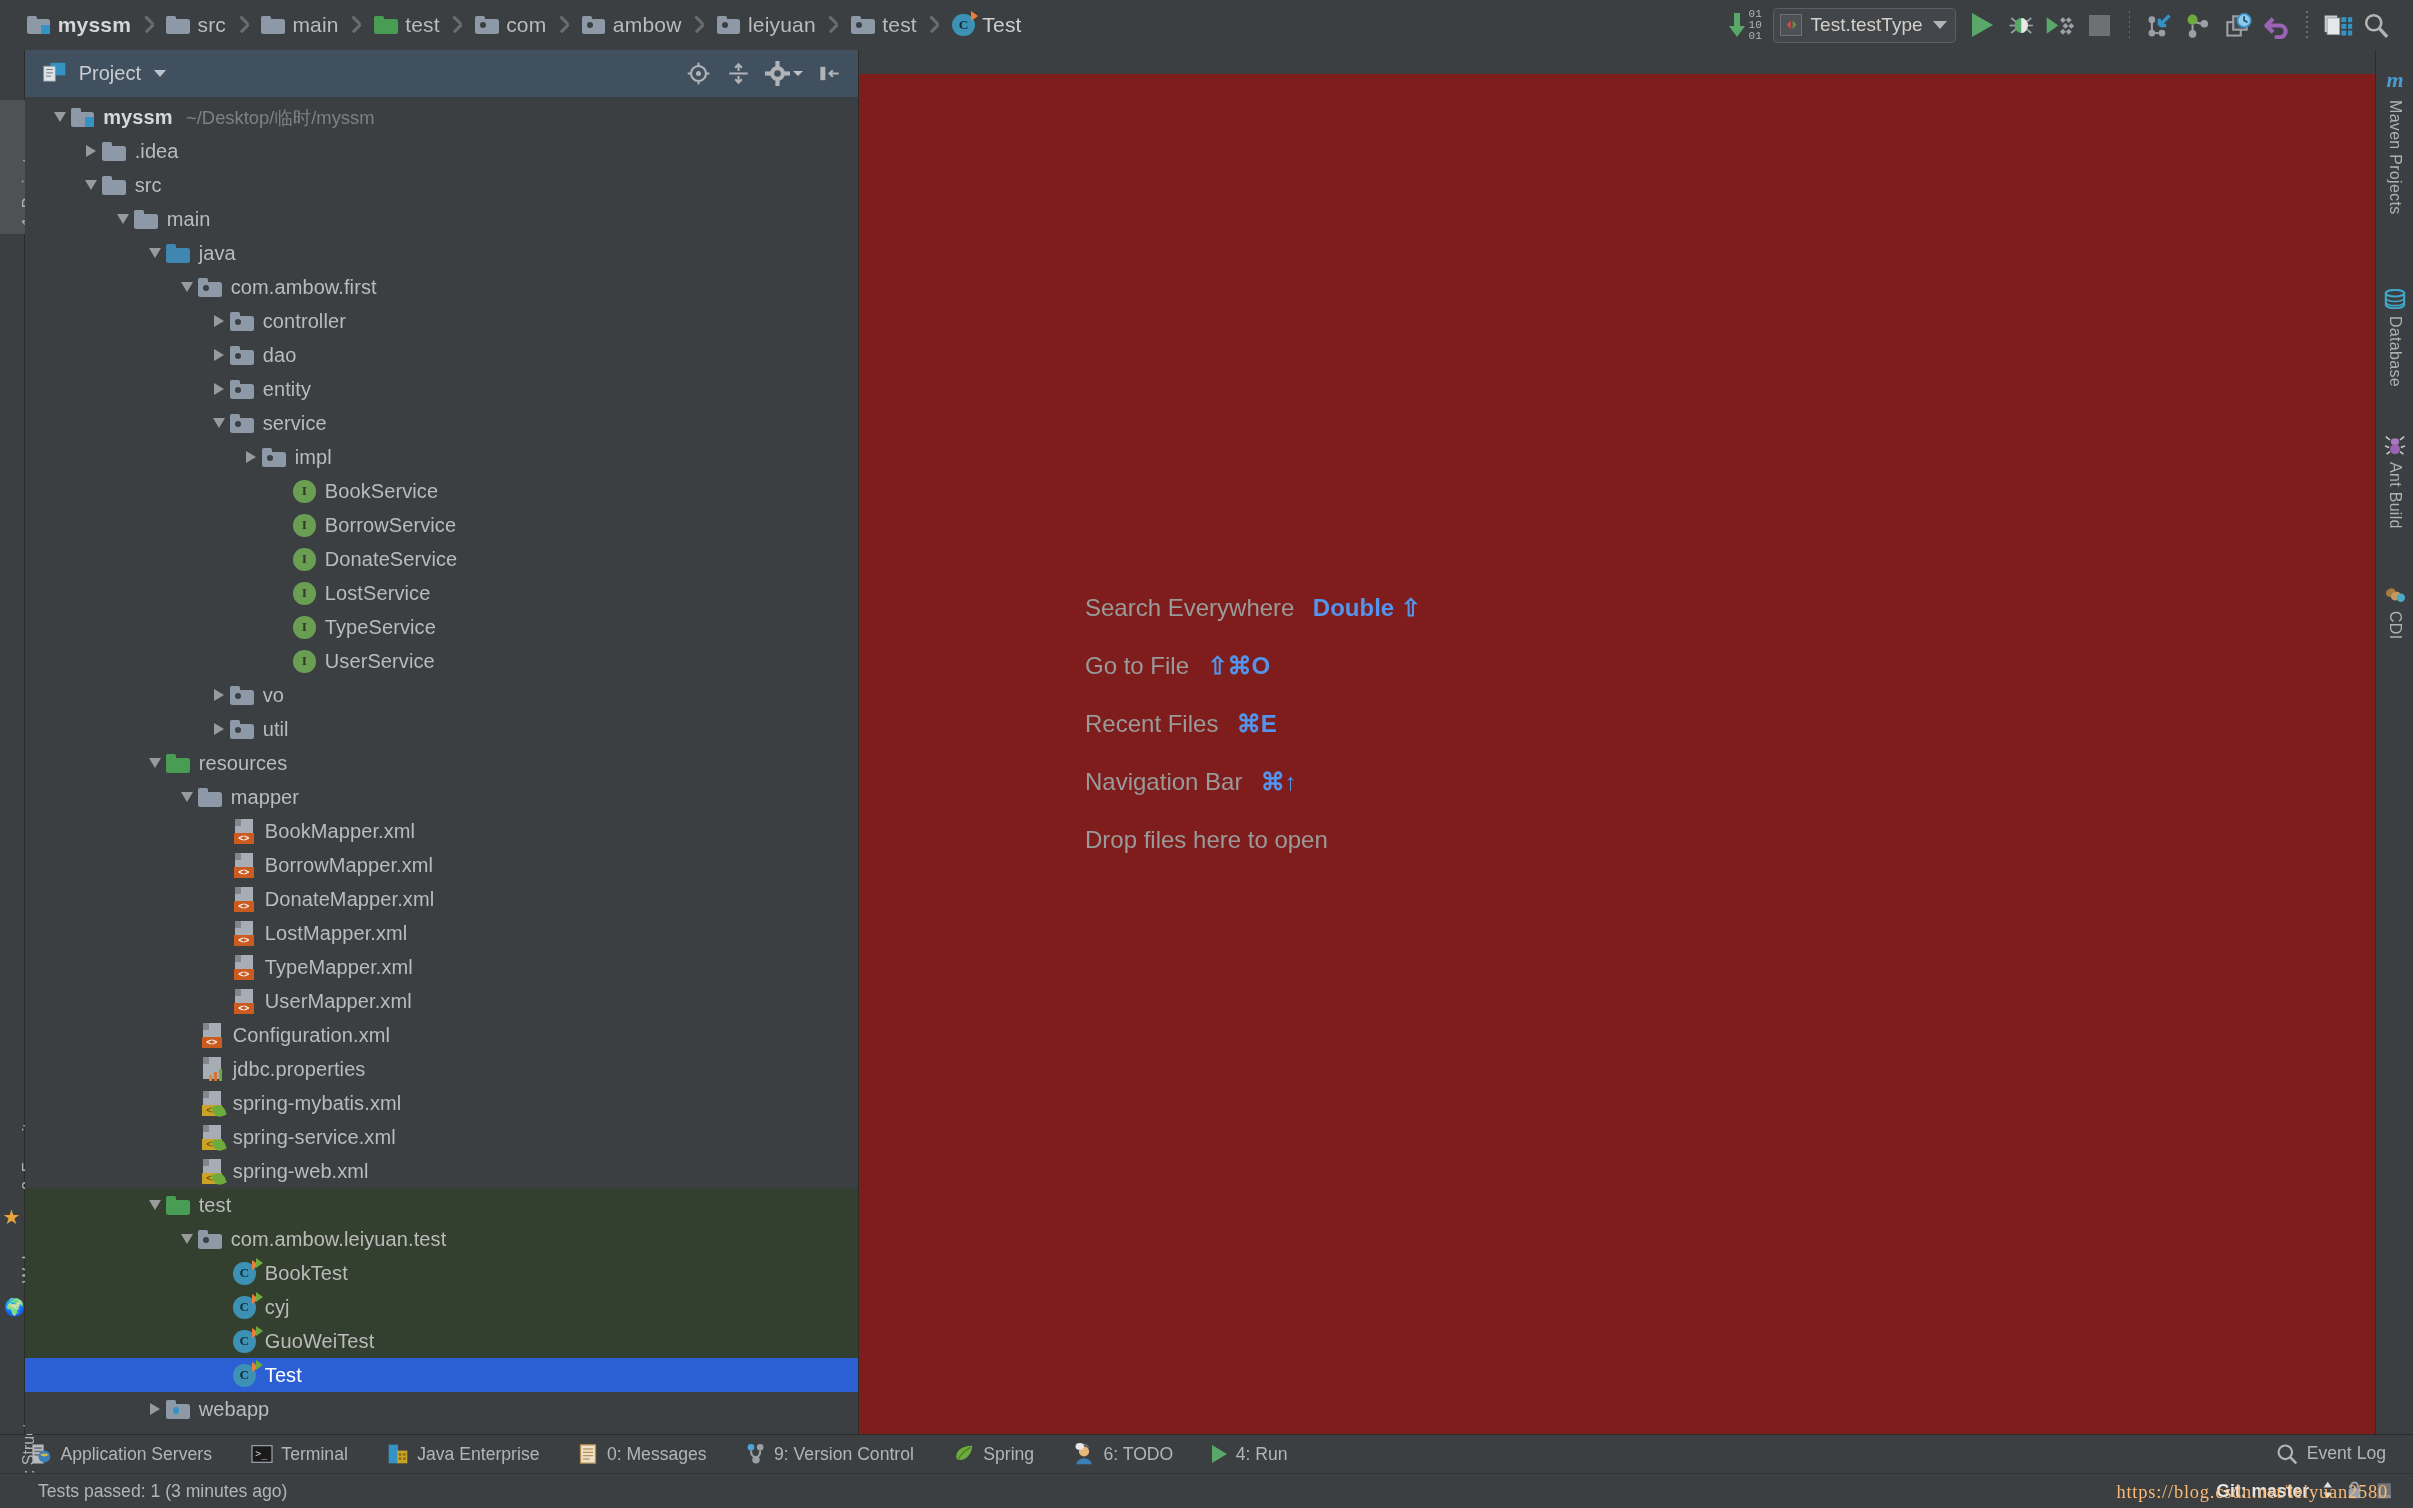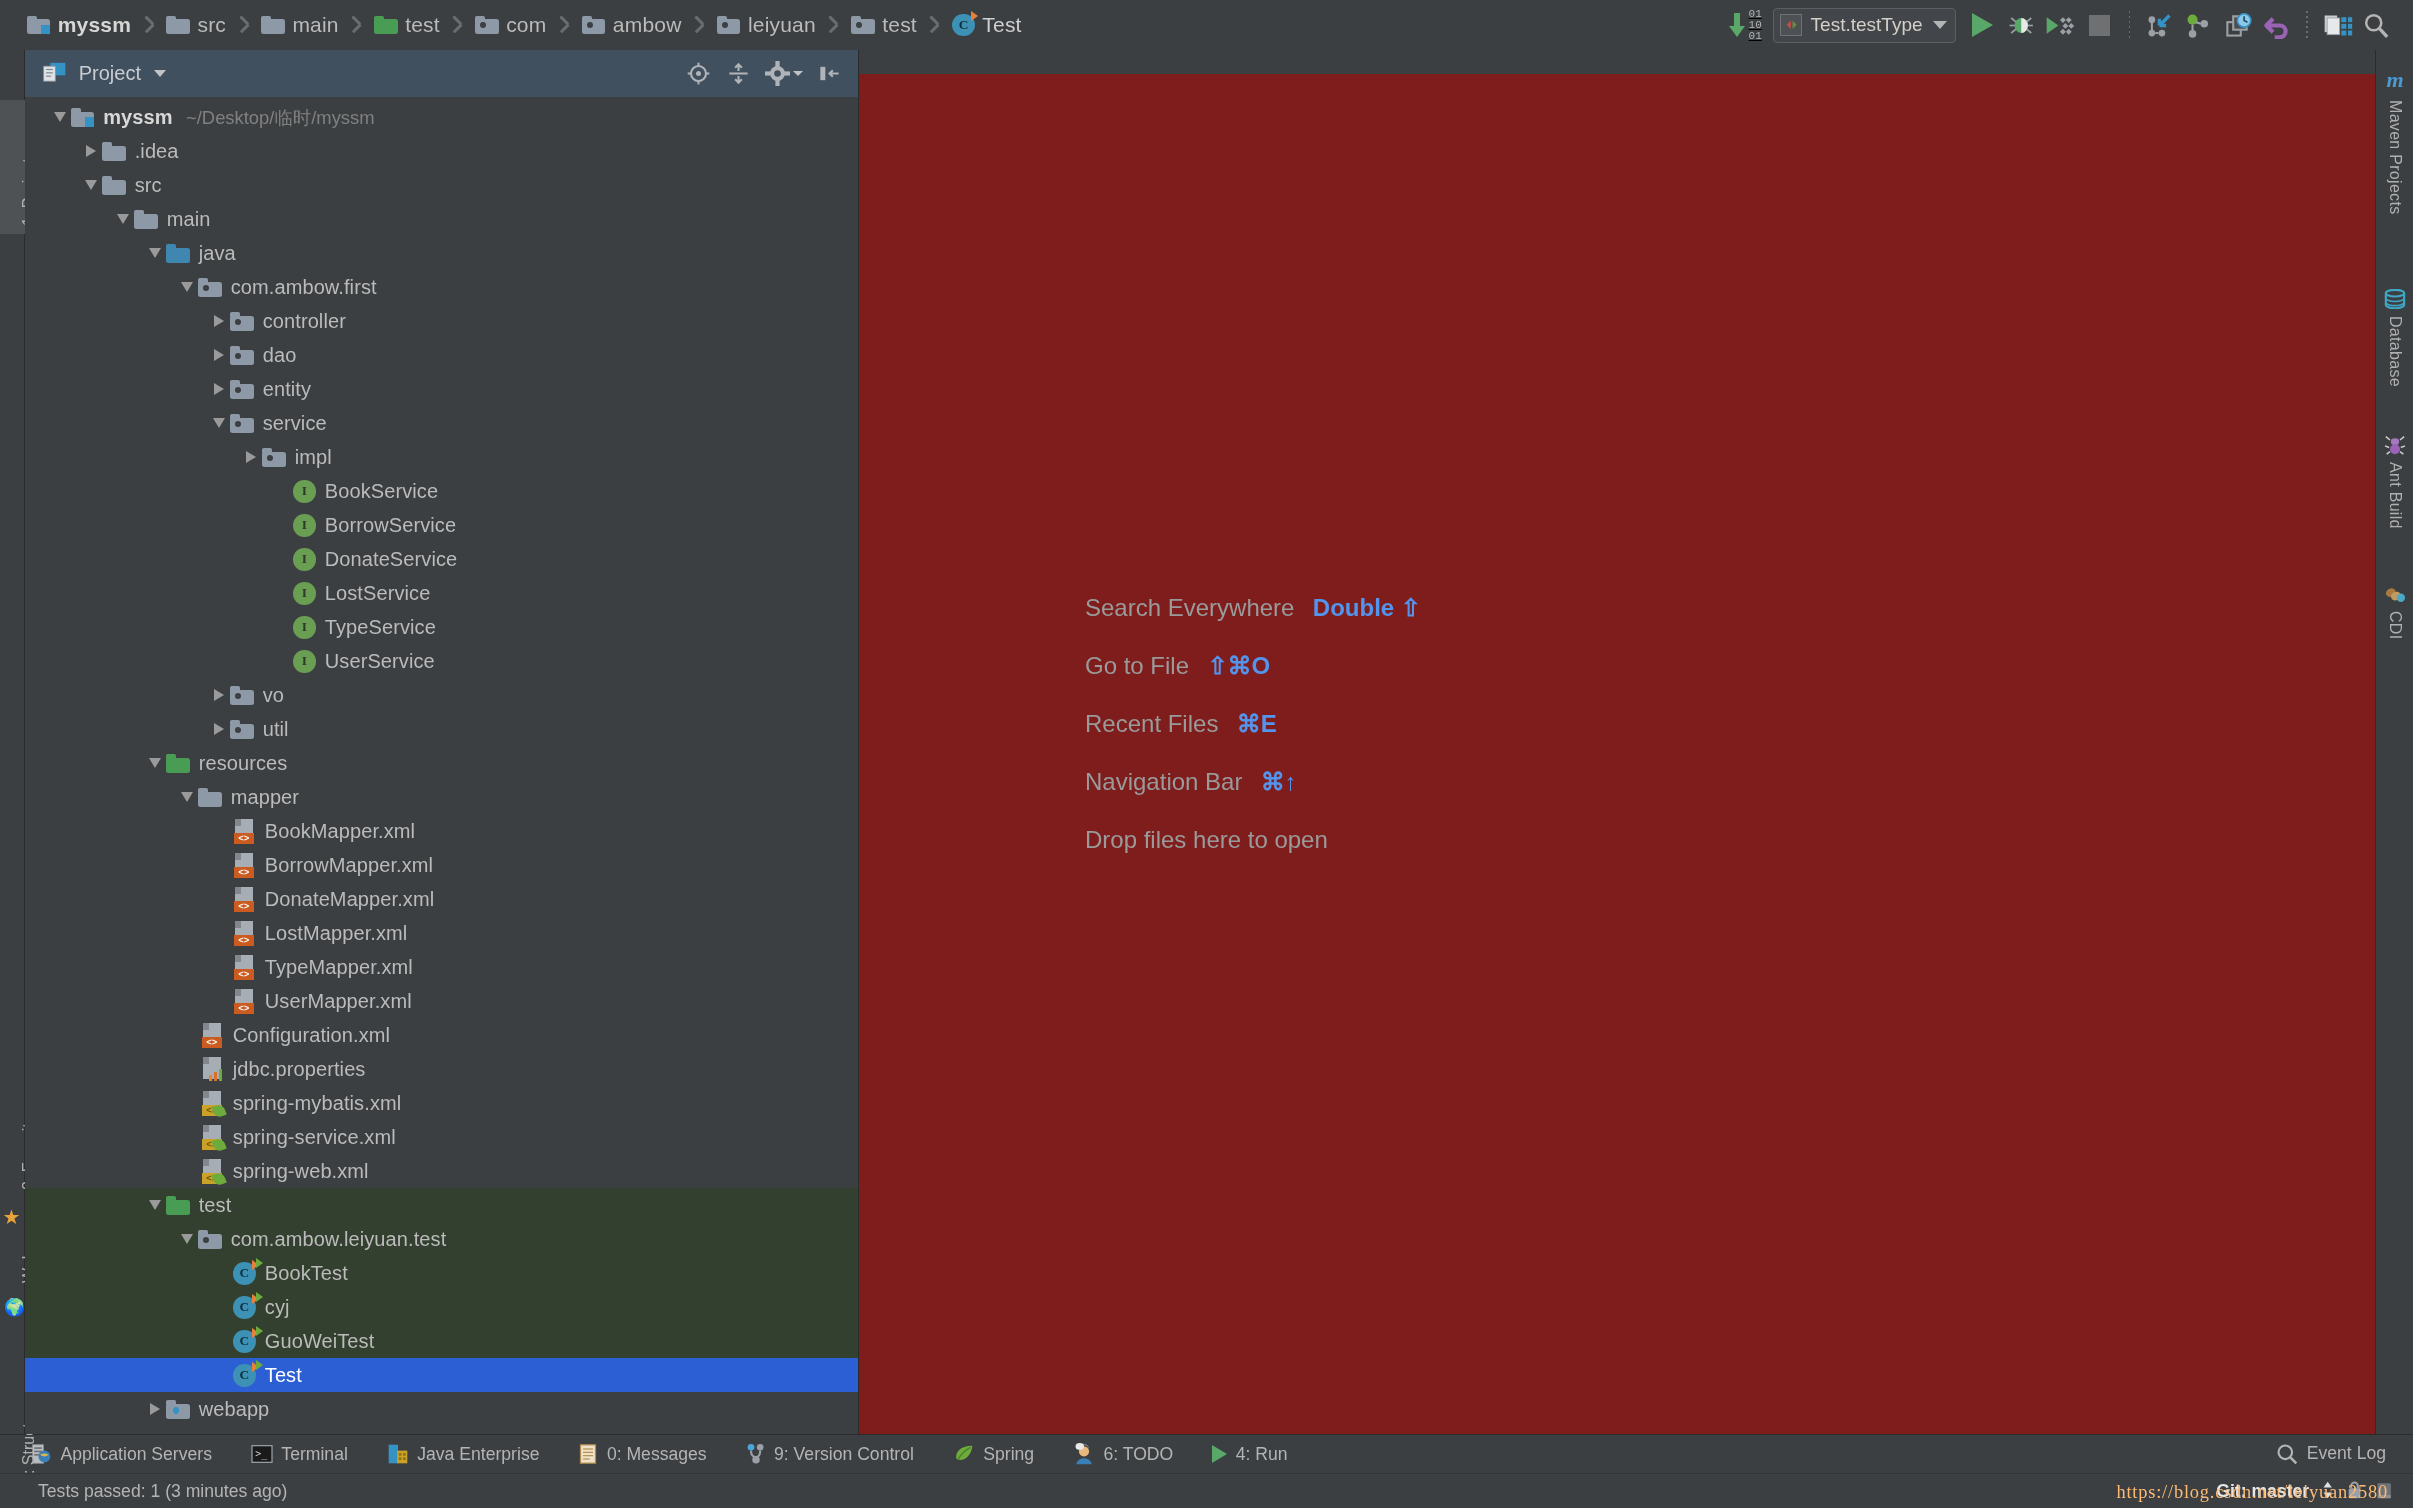--- a/index.html
+++ b/index.html
@@ -242,21 +242,21 @@
       </div>
       <div class="sep"></div>
 
       <div class="crumb last">
         <span class="cicon cls">C<i class="runmark"></i></span>
         <span class="lbl">Test</span>
       </div>
     </div>
 
     <div class="toolbar">
-      <div class="tbicon" style="gap:1px;text-decoration:underline;">
+      <div class="tbicon" style="gap:1px;">
         <div style="display:flex;flex-direction:column;align-items:center;">
           <div class="arrow-stem"></div>
             <div class="arrow-dn"></div>
         </div>
         <span class="bin-col">
             <span>01</span>
             <span>10</span>
             <span>01</span>
           </span>
       </div>

